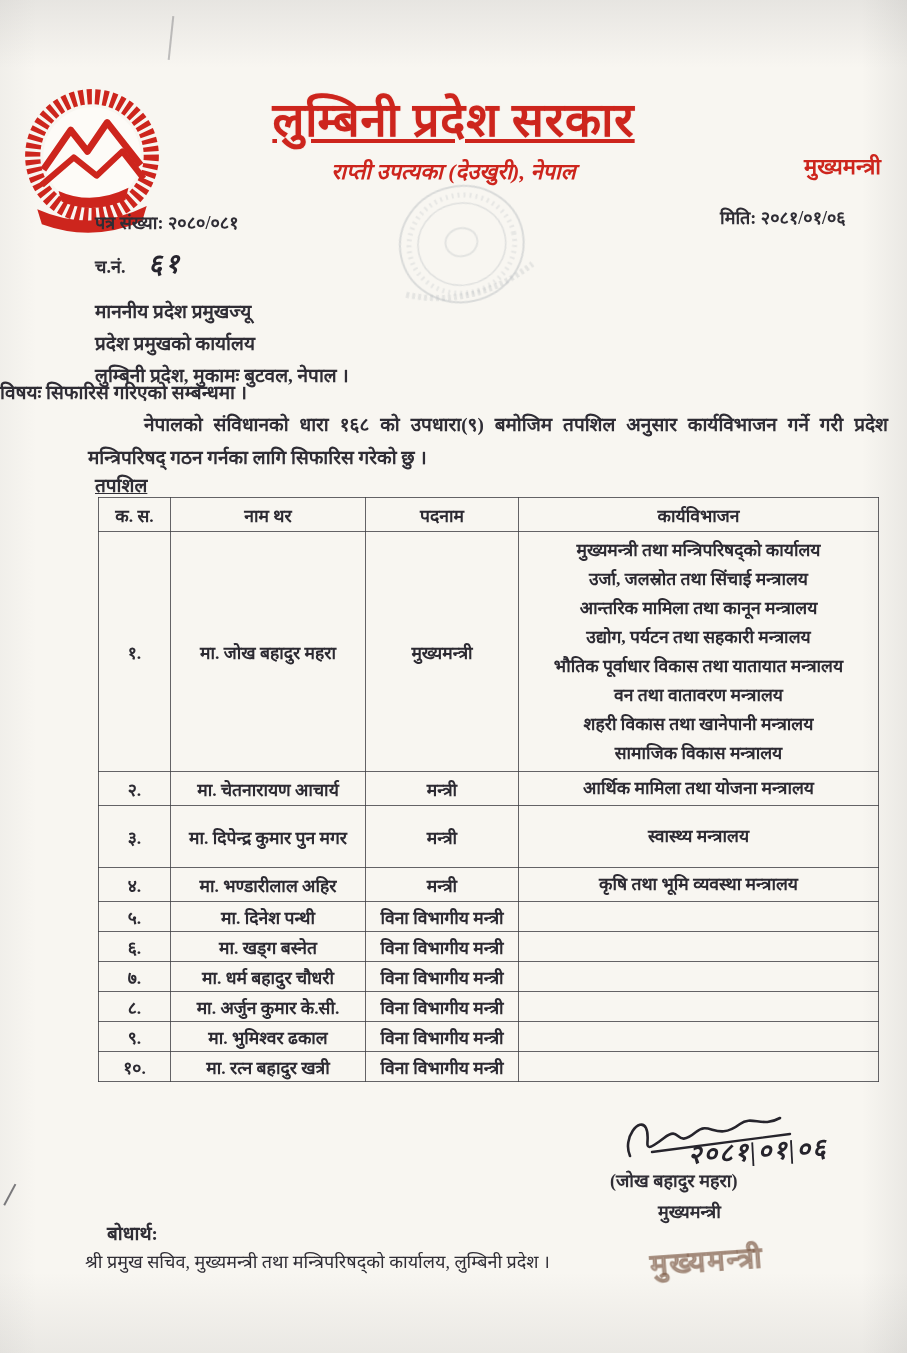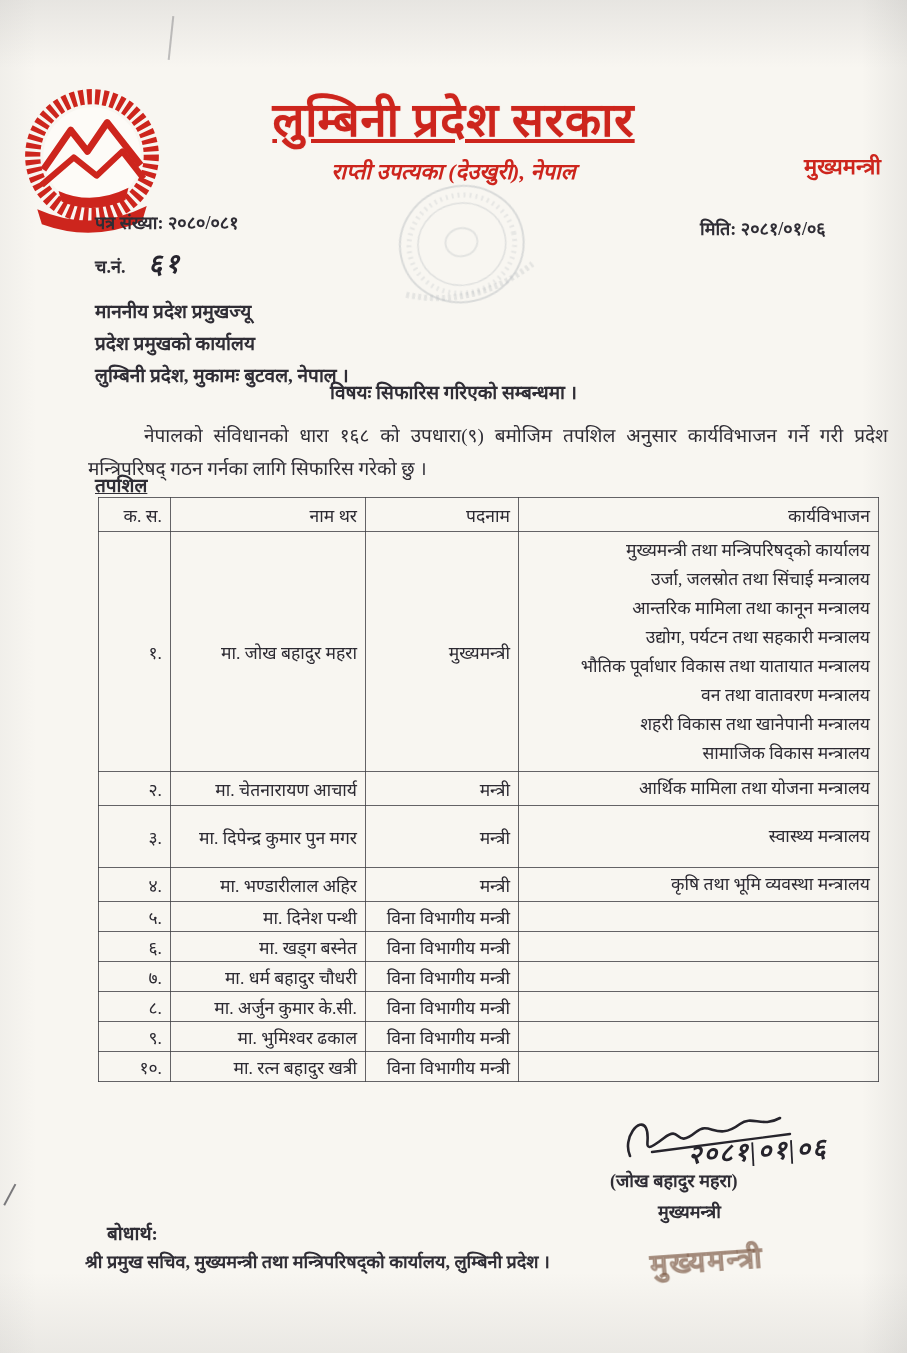--- a/index.html
+++ b/index.html
@@ -30,63 +30,63 @@
   .office-title{
     right:26px;top:150px;font-size:22px;font-weight:700;color:#cd251d;
   }
   
   .ref-line{left:95px;top:210px;font-size:18px;font-weight:600;}
   .disp-line{left:95px;top:244px;font-size:18px;font-weight:600;}
   .disp-value{
     display:inline-block;margin-left:18px;font-size:27px;font-weight:600;
     font-style:italic;transform:rotate(-2deg);letter-spacing:3px;color:#27252e;
   }
-  .date-line{left:700px;top:205px;font-size:18px;font-weight:600;margin-top:11px;}
+  .date-line{left:720px;top:205px;font-size:18px;font-weight:600;}
   
   .seal{left:368px;top:182px;width:190px;height:135px;opacity:.55;filter:blur(.7px);transform:rotate(-12deg);}
   
   .recipient{left:95px;top:296px;font-size:19px;line-height:32px;font-weight:600;}
-  .subject{left:0;top:379px;width:100%;text-align:center;font-size:19px;font-weight:700;}
+  .subject{left:0;top:379px;width:100%;text-align:left;font-size:19px;font-weight:700;}
   .body-par{
     left:88px;top:408px;width:800px;font-size:19px;line-height:33px;
-    text-indent:56px;font-weight:400;text-align:justify;margin-top:11px;
+    text-indent:56px;font-weight:700;text-align:justify;
   }
   .tapasil{left:95px;top:472px;font-size:19px;font-weight:700;text-decoration:underline;}
   
   table.sched{
     position:absolute;left:98px;top:497px;width:780px;
     border-collapse:collapse;table-layout:fixed;
     font-size:17.5px;font-weight:600;color:#2c2a32;
   }
   table.sched col:nth-child(1){width:72px;}
   table.sched col:nth-child(2){width:195px;}
   table.sched col:nth-child(3){width:153px;}
   table.sched col:nth-child(4){width:360px;}
   table.sched th, table.sched td{
     border:1.6px solid rgba(62,62,68,.8);padding:2px 8px;vertical-align:middle;
-    text-align:right;font-weight:400;margin-left:32px;
+    text-align:center;font-weight:700;margin-left:32px;
   }
   table.sched thead tr{height:34px;}
   table.sched tbody tr:nth-child(1){height:240px;}
   table.sched tbody tr:nth-child(2){height:32px;}
   table.sched tbody tr:nth-child(3){height:62px;}
   table.sched tbody tr:nth-child(n+4){height:30px;}
   td.c-sn{text-align:center;}
   td.c-port div{line-height:29px;}
   
   .sig-squiggle{left:612px;top:1108px;width:210px;height:58px;}
   .sig-date{
     left:688px;top:1132px;font-size:26px;font-style:italic;font-weight:600;
     transform:rotate(-3deg);letter-spacing:2px;color:#26242c;
   }
   .sig-name{left:610px;top:1168px;font-size:18px;font-weight:600;}
   .sig-desig{left:658px;top:1199px;font-size:18px;font-weight:600;}
   
   .cc-label{left:85px;top:1220px;font-size:19px;font-weight:700;margin-left:22px;}
-  .cc-line{left:85px;top:1249px;font-size:18px;font-weight:700;}
+  .cc-line{left:85px;top:1249px;font-size:18px;font-weight:400;}
   
   .stamp{
     left:650px;top:1240px;font-size:29px;font-weight:700;letter-spacing:2px;
     color:rgba(128,95,75,.38);
     -webkit-text-stroke:1px rgba(128,95,75,.55);
     transform:rotate(-4deg);filter:blur(.4px);
   }
   
   .pen-mark{left:8px;top:1186px;width:14px;height:24px;border-left:2px solid rgba(40,40,48,.6);transform:rotate(28deg);}
   .pen-mark-top{left:170px;top:16px;width:2px;height:44px;background:rgba(90,90,95,.35);transform:rotate(6deg);}

